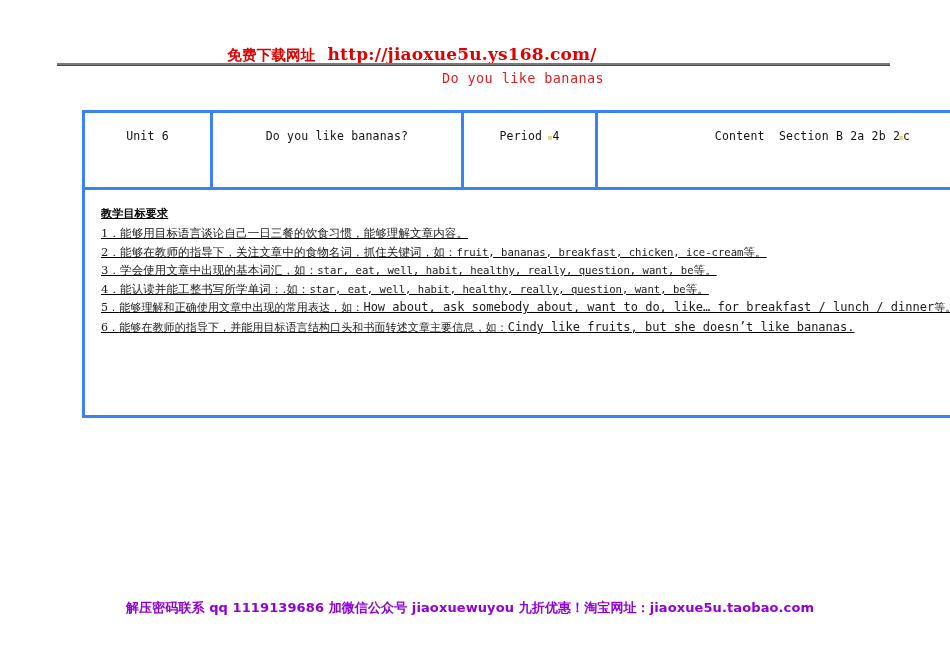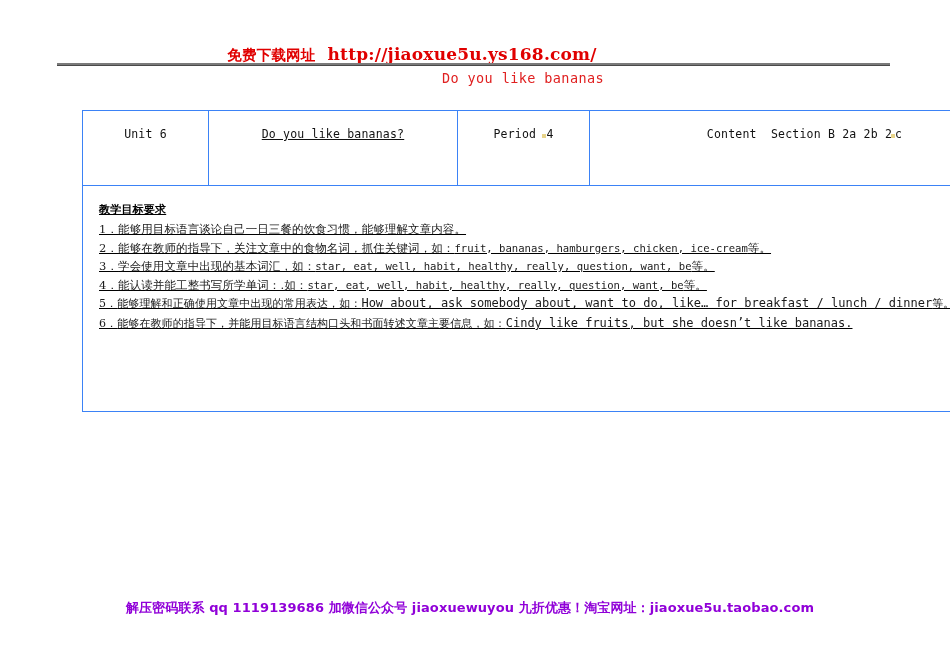--- a/index.html
+++ b/index.html
@@ -68,36 +68,36 @@
   
   .lesson-table {
     position: absolute;
     left: 82px;
     top: 110px;
     width: 805px;
     border-collapse: collapse;
     table-layout: fixed;
   }
   .lesson-table td {
-    border: 1px solid #3b82f6;
+    border: 3px solid #3b82f6;
     padding: 16px;
     vertical-align: top;
   }
   .head-cell {
     height: 42px;
     text-align: center;
     vertical-align: middle;
     font-family: "DejaVu Sans Mono", "Liberation Mono", monospace;
     font-size: 11.5px;
     color: #111;
     letter-spacing: 0.2px;
     white-space: nowrap;
   }
   .col-unit   { width: 93px; }
-  .col-title  { width: 216px; text-decoration: underline; }
+  .col-title  { width: 216px; }
   .col-period { width: 99px; }
   .col-content{ width: 397px; }
 
   .hl {
     background: #e8d48a;
     display: inline-block;
     width: 4px;
     height: 4px;
     vertical-align: baseline;
     margin: 0 0 0 -1px;
@@ -178,21 +178,21 @@
     <td class="head-cell col-title"><span>Do you like bananas?</span></td>
     <td class="head-cell col-period"><span>Period</span>&nbsp;<span class="hl"></span><span>4</span></td>
     <td class="head-cell col-content"><span>Content</span>&nbsp;&nbsp;<span>Section B  2a 2b 2</span><span class="hl"></span><span>c</span></td>
   </tr>
   <tr>
     <td class="body-cell" colspan="4">
       <div class="goals-title">教学目标要求</div>
 
       <div class="goal-line"><span class="cn">1．</span><span class="cn">能够用目标语言谈论自己一日三餐的饮食习惯，能够理解文章内容。</span><span class="en"></span><span class="cn"></span></div>
 
-      <div class="goal-line"><span class="cn">2．</span><span class="cn">能够在教师的指导下，关注文章中的食物名词，抓住关键词，如：</span><span class="en">fruit, bananas, hamburgers, chicken, ice-cream</span><span class="cn">等。</span></div>
+      <div class="goal-line"><span class="cn">2．</span><span class="cn">能够在教师的指导下，关注文章中的食物名词，抓住关键词，如：</span><span class="en">fruit, bananas, breakfast, chicken, ice-cream</span><span class="cn">等。</span></div>
 
       <div class="goal-line"><span class="cn">3．</span><span class="cn">学会使用文章中出现的基本词汇，如：</span><span class="en">star, eat, well, habit, healthy, really, question, want, be</span><span class="cn">等。</span></div>
 
       <div class="goal-line"><span class="cn">4．</span><span class="cn">能认读并能工整书写所学单词：.如：</span><span class="en">star, eat, well, habit, healthy, really, question, want, be</span><span class="cn">等。</span></div>
 
       <div class="goal-line small"><span class="cn">5．</span><span class="cn">能够理解和正确使用文章中出现的常用表达，如：</span><span class="en">How about, ask somebody about, want to do, like… for breakfast / lunch / dinner</span><span class="cn">等。</span></div>
 
       <div class="goal-line small"><span class="cn">6．</span><span class="cn">能够在教师的指导下，并能用目标语言结构口头和书面转述文章主要信息，如：</span><span class="en">Cindy like fruits, but she doesn’t like bananas.</span><span class="cn"></span></div>
     </td>
   </tr>

